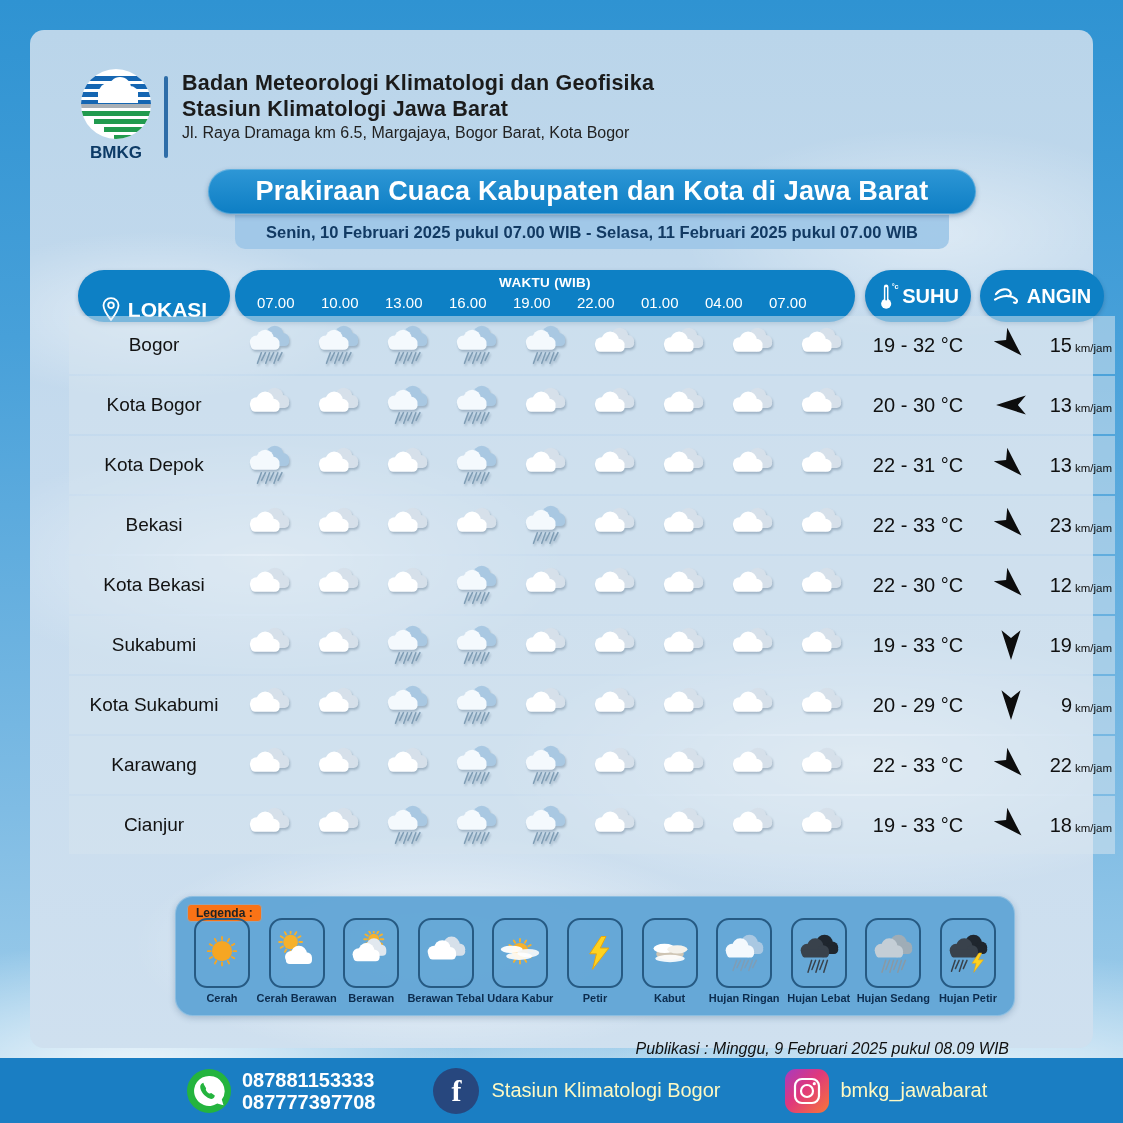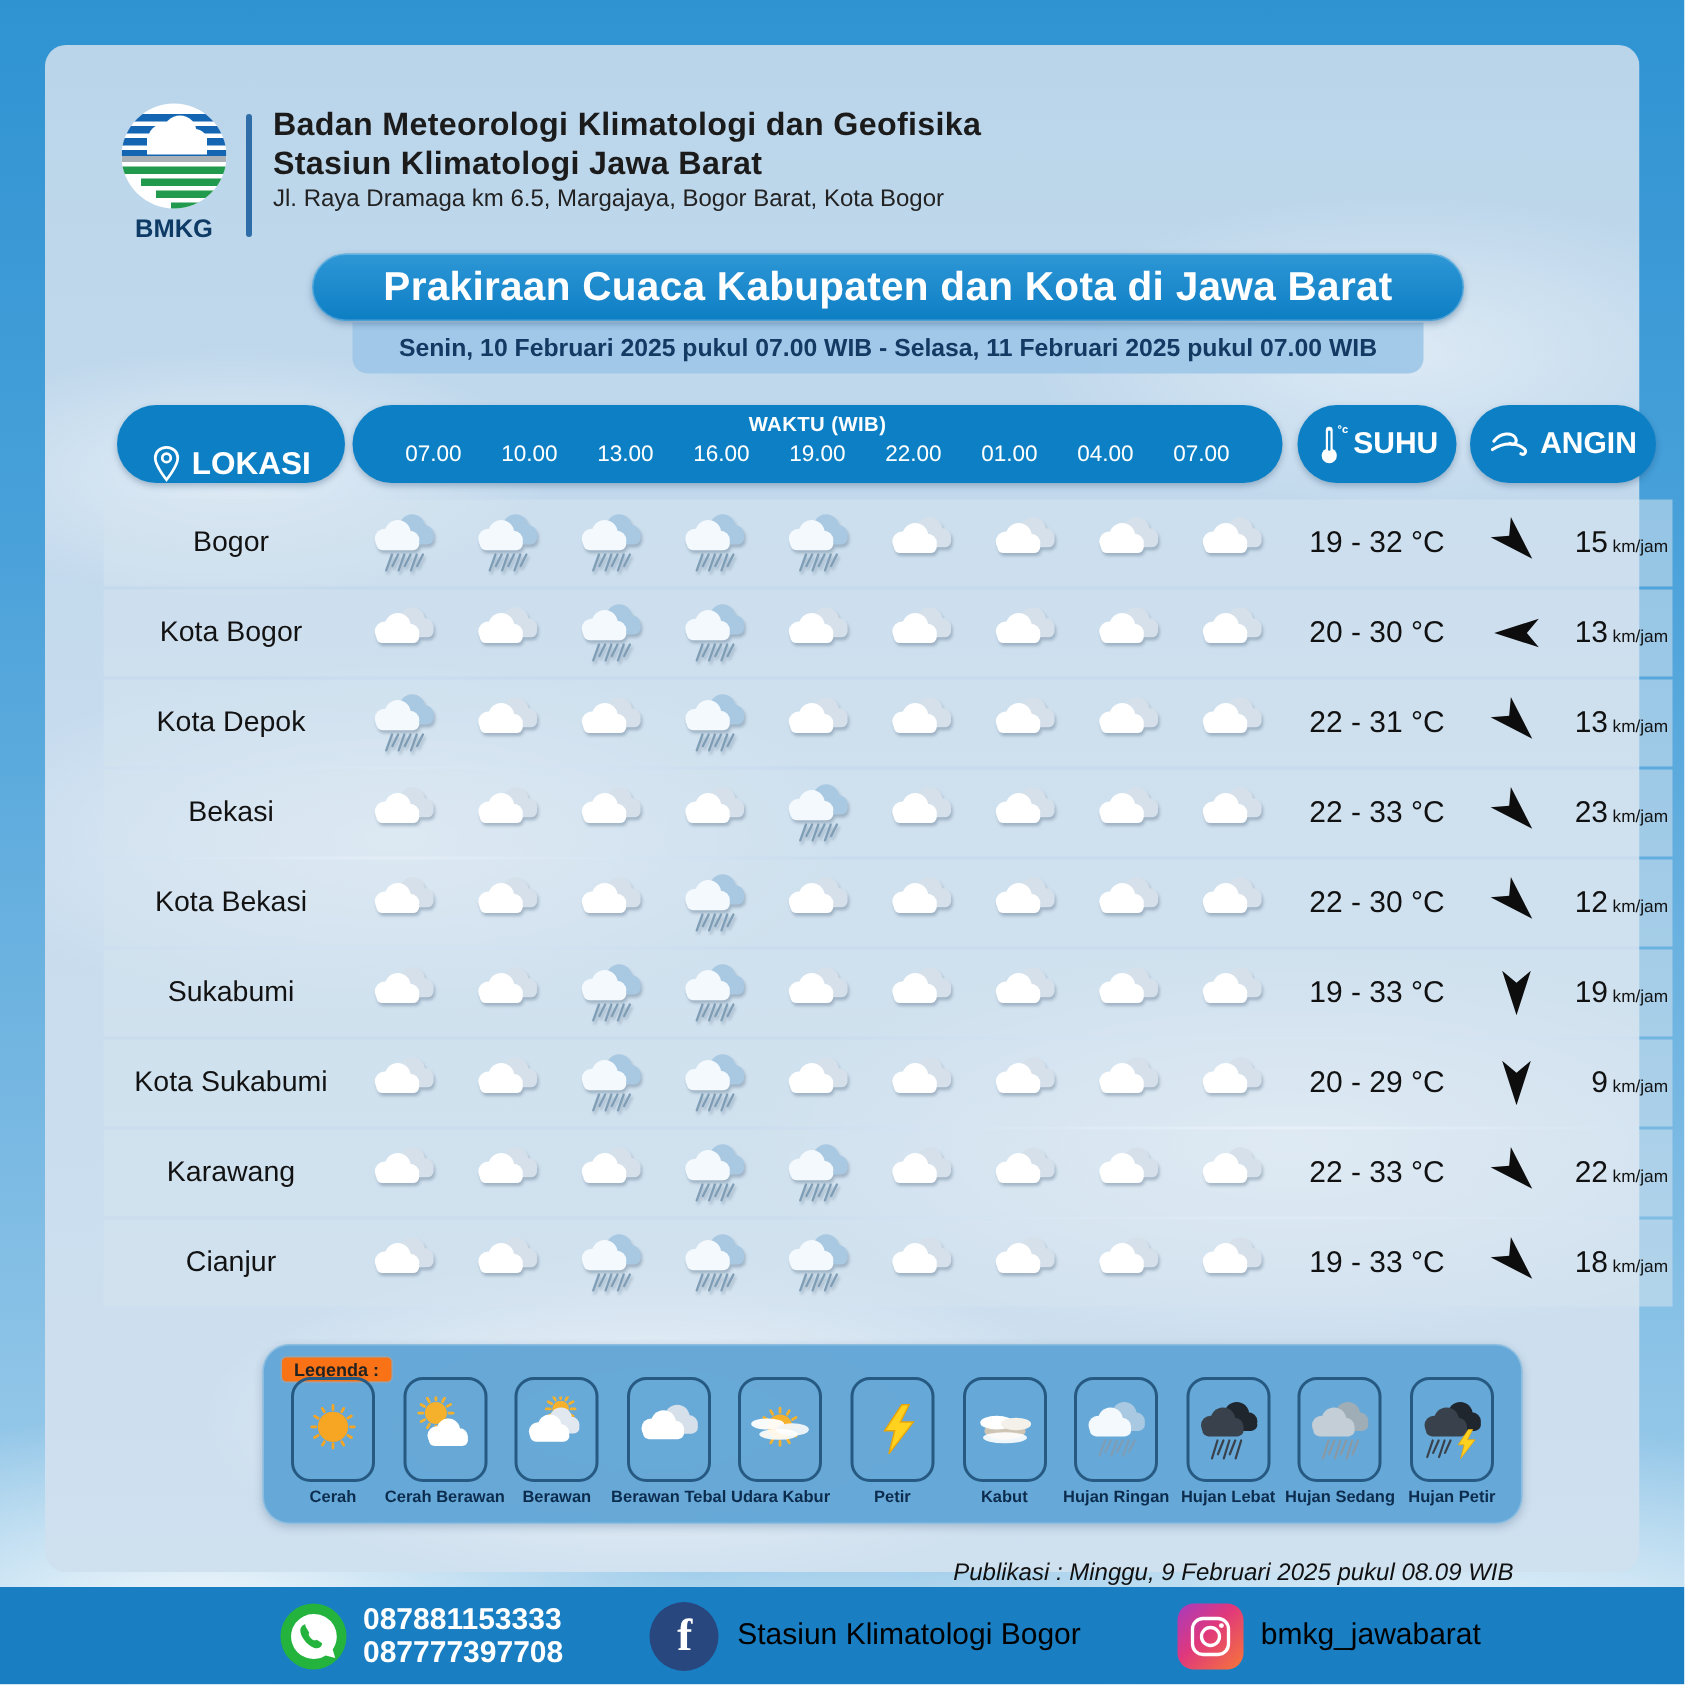--- a/index.html
+++ b/index.html
@@ -31,25 +31,25 @@
   .subtitle-bar{position:absolute;left:205px;top:185px;width:714px;height:34px;border-radius:0 0 10px 10px;
     background:rgba(158,199,231,.92);display:flex;align-items:center;justify-content:center;
     color:#123a63;font-size:16.5px;font-weight:bold;}
   
   .pill{position:absolute;top:240px;height:52px;border-radius:26px;background:#0d80c5;
     box-shadow:0 2px 4px rgba(20,60,100,.3);color:#fff;}
   .pill.lokasi{left:48px;width:152px;display:flex;align-items:flex-end;justify-content:center;gap:7px;font-size:21px;font-weight:bold;}
   .pill.waktu{left:205px;width:620px;}
   .waktu-label{position:absolute;left:0;right:0;top:5px;text-align:center;font-size:13.5px;font-weight:bold;letter-spacing:.3px;}
   .times{position:absolute;left:22px;right:22px;top:24px;display:flex;}
-  .times span{flex:1;text-align:center;font-size:15px;}
+  .times span{flex:1;font-size:15px;}
   .pill.suhu{left:835px;width:106px;display:flex;align-items:center;justify-content:center;gap:3px;font-size:20px;font-weight:bold;}
   .pill.angin{left:950px;width:124px;display:flex;align-items:center;justify-content:center;gap:6px;font-size:20px;font-weight:bold;}
   
-  .rows{position:absolute;left:39px;top:303px;width:1046px;}
+  .rows{position:absolute;left:39px;top:286px;width:1046px;}
   .trow{position:relative;height:58px;margin-bottom:2px;background:rgba(214,227,238,.55);}
   .trow .loc{position:absolute;left:9px;top:0;width:152px;height:58px;display:flex;align-items:center;justify-content:center;
     font-size:19px;color:#121212;}
   .trow .cells{position:absolute;left:166px;top:0;width:620px;height:58px;display:flex;}
   .trow .cell{flex:1;display:flex;align-items:center;justify-content:center;}
   .trow .cell svg{filter:drop-shadow(1.5px 2px 1px rgba(70,95,120,.35));}
   .trow .temp{position:absolute;left:796px;top:0;width:106px;height:58px;display:flex;align-items:center;justify-content:center;
     font-size:20px;color:#111;white-space:nowrap;}
   .trow .wind{position:absolute;left:911px;top:0;width:135px;height:58px;display:flex;align-items:center;}
   .trow .wind .arrow{width:34px;height:34px;margin-left:14px;flex:0 0 auto;display:flex;}
@@ -67,21 +67,21 @@
   
   .pub{position:absolute;right:84px;top:1010px;font-size:16px;font-style:italic;color:#101010;}
   
   .footer{position:absolute;left:0;right:0;top:1058px;height:65px;background:#1a7ec3;display:flex;align-items:center;}
   .social{display:flex;align-items:center;}
   .s-wa{margin-left:186px;}
   .s-fb{margin-left:58px;}
   .s-ig{margin-left:64px;}
   .s-icon{width:46px;height:46px;flex:0 0 auto;display:flex;align-items:center;justify-content:center;}
   .wa-nums{margin-left:10px;color:#fff;font-size:20px;font-weight:bold;line-height:22px;}
-  .s-label{margin-left:12px;color:#000000;font-size:20px;}
+  .s-label{margin-left:12px;color:#fef9c3;font-size:20px;}
   .fb-circle{width:46px;height:46px;border-radius:50%;background:#27477e;display:flex;align-items:center;justify-content:center;
     color:#fff;font-size:30px;font-weight:bold;font-family:"Liberation Serif",serif;}
   .ig-square{width:44px;height:44px;border-radius:11px;background:linear-gradient(135deg,#a73bbf 0%,#e0387c 45%,#f77737 100%);
     display:flex;align-items:center;justify-content:center;}
 </style>
 </head>
 <body>
 
 <div class="stage">
   <div class="card">

